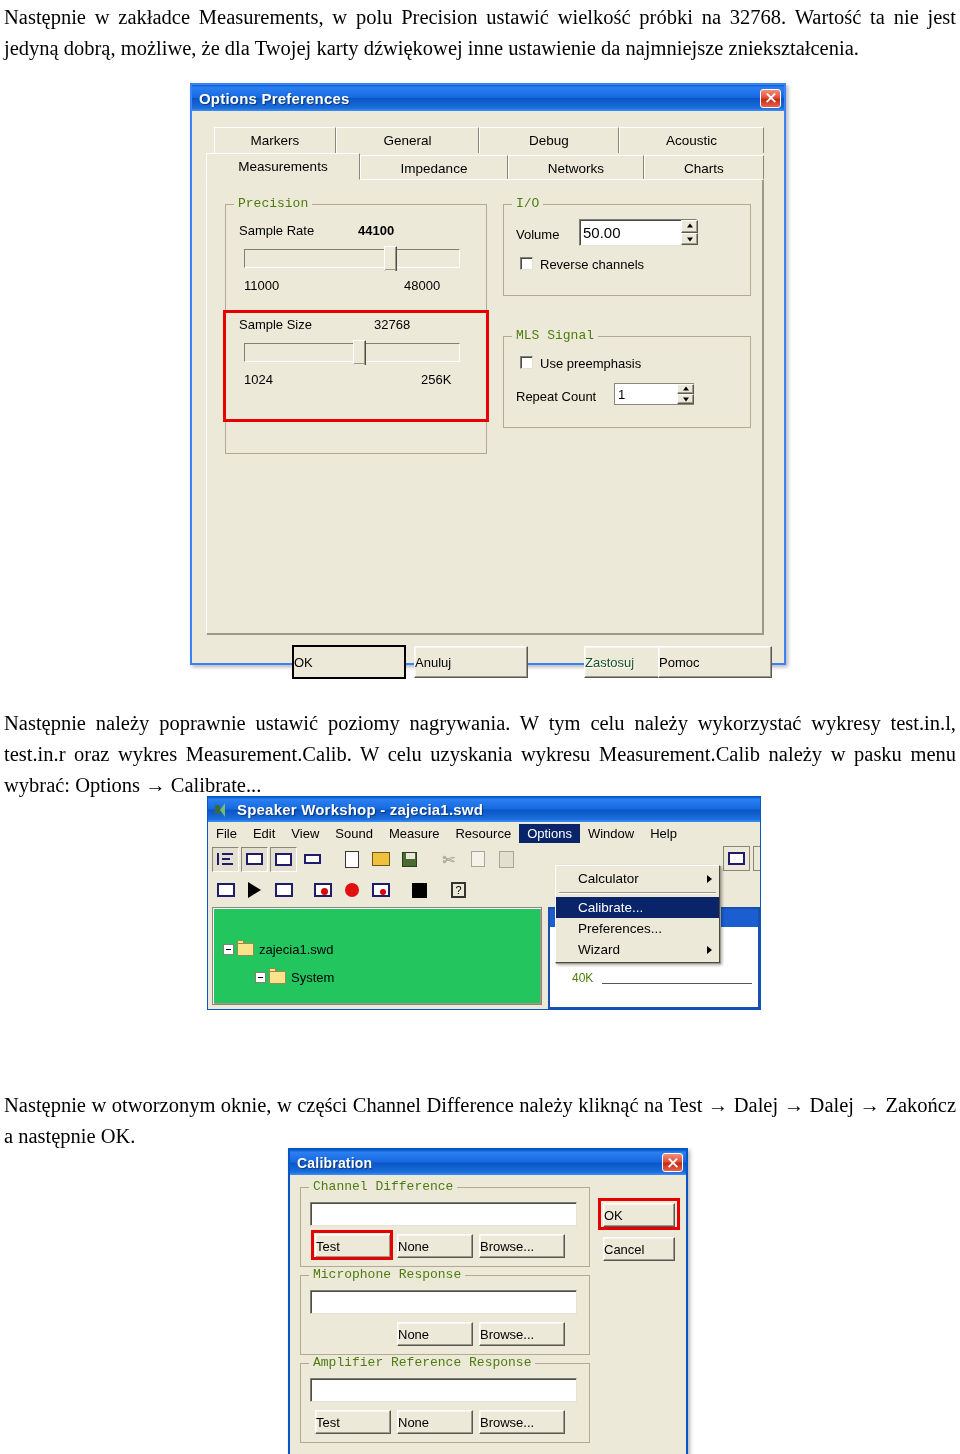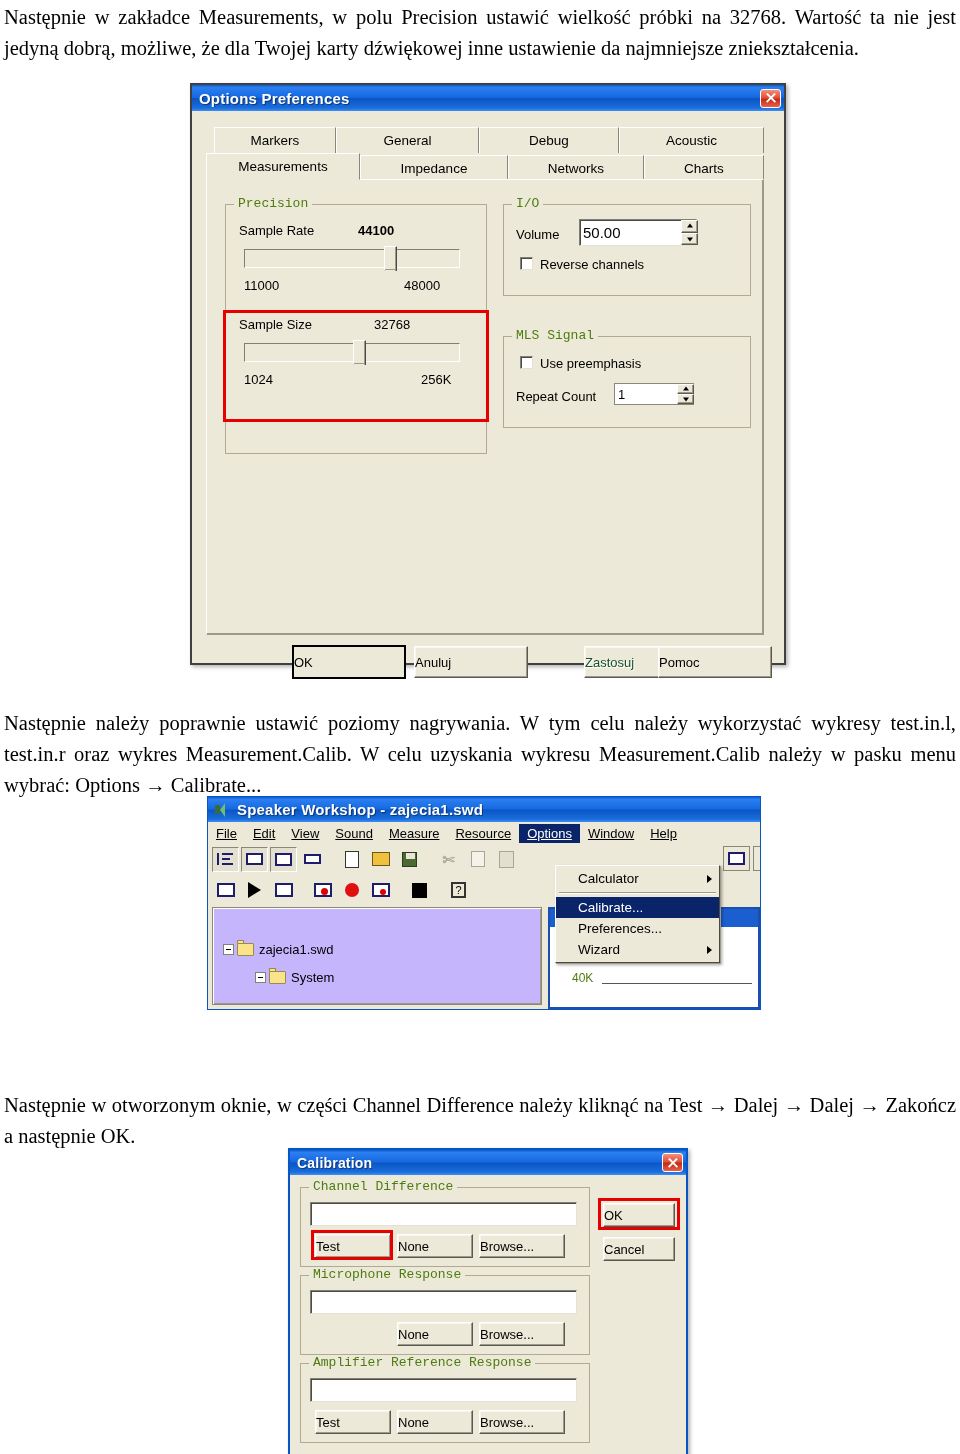--- a/index.html
+++ b/index.html
@@ -184,21 +184,21 @@
   }
   .tab.active{background:#ece9d8;z-index:5;}
 
   
   .sw-menu{
     position:absolute;left:0;right:0;height:22px;
     background:#ece9d8;border-bottom:1px solid #d6d2c0;
     display:flex;align-items:center;
     font-size:13px;font-family:"Liberation Sans", sans-serif;
   }
-  .sw-menu .mi{padding:2px 8px;white-space:nowrap;text-decoration:underline;}
+  .sw-menu .mi{padding:2px 8px;white-space:nowrap;}
   .sw-menu .mi.sel{background:#0a246a;color:#fff;}
   .sw-tool{
     position:absolute;left:0;right:0;height:30px;background:#ece9d8;
     display:flex;align-items:center;gap:2px;padding-left:4px;box-sizing:border-box;
   }
   .tbtn{
     width:27px;height:25px;background:#ece9d8;
     border:1px solid #ece9d8;
     box-sizing:border-box;
     display:flex;align-items:center;justify-content:center;
@@ -223,21 +223,21 @@
   }
   .dropmenu .dmi.sel{background:#0a246a;color:#fff;}
   .dropmenu .dmi .arr{
     position:absolute;right:7px;top:50%;transform:translateY(-50%);
     width:0;height:0;border-top:4px solid transparent;border-bottom:4px solid transparent;
     border-left:5px solid currentColor;
   }
   .dropmenu .sep{height:1px;margin:3px 3px;background:#9d9a8c;border-bottom:1px solid #fff;}
 
   .treepane{
-    position:absolute;background:#c4b5fd;
+    position:absolute;background:#22c55e;
     border:1px solid #7f7f76;box-sizing:border-box;
   }
   .trow{position:absolute;display:flex;align-items:center;font-size:13px;font-family:"Liberation Sans", sans-serif;color:#000;white-space:nowrap;}
   .tplus{
     width:11px;height:11px;border:1px solid #828272;background:#fff;
     position:relative;box-sizing:border-box;margin-right:3px;flex:0 0 auto;
   }
   .tplus:before{content:"";position:absolute;left:2px;top:4px;width:5px;height:1px;background:#000;}
   .folder{
     width:17px;height:13px;flex:0 0 auto;margin-right:5px;position:relative;
@@ -246,21 +246,21 @@
   .folder:before{
     content:"";position:absolute;left:-1px;top:-4px;width:7px;height:3px;
     background:#fbe38c;border:1px solid #9a8a4a;border-bottom:none;box-sizing:border-box;
   }
 </style>
 </head>
 <body>
 
 <div class="prose" id="para-top">Następnie w zakładce Measurements, w polu Precision ustawić wielkość próbki na 32768. Wartość ta nie jest jedyną dobrą, możliwe, że dla Twojej karty dźwiękowej inne ustawienie da najmniejsze zniekształcenia.</div>
 
-<div class="win" id="options-dialog" style="left:190px; top:83px; width:592px; height:578px; border:2px solid #404040; box-shadow:2px 2px 4px rgba(0,0,0,.3);">
+<div class="win" id="options-dialog" style="left:190px; top:83px; width:592px; height:578px; border:2px solid #3b82f6; box-shadow:2px 2px 4px rgba(0,0,0,.3);">
 
   <div class="titlebar" style="width:100%;">
     <span class="ttl">Options Preferences</span>
     <span class="tb-spacer"></span>
     <span class="closebtn"></span>
   </div>
 
   <div class="clientarea" style="top:26px; bottom:0;">
 
     <div class="tab" style="left:22px; top:16px; width:122px; height:26px;">

